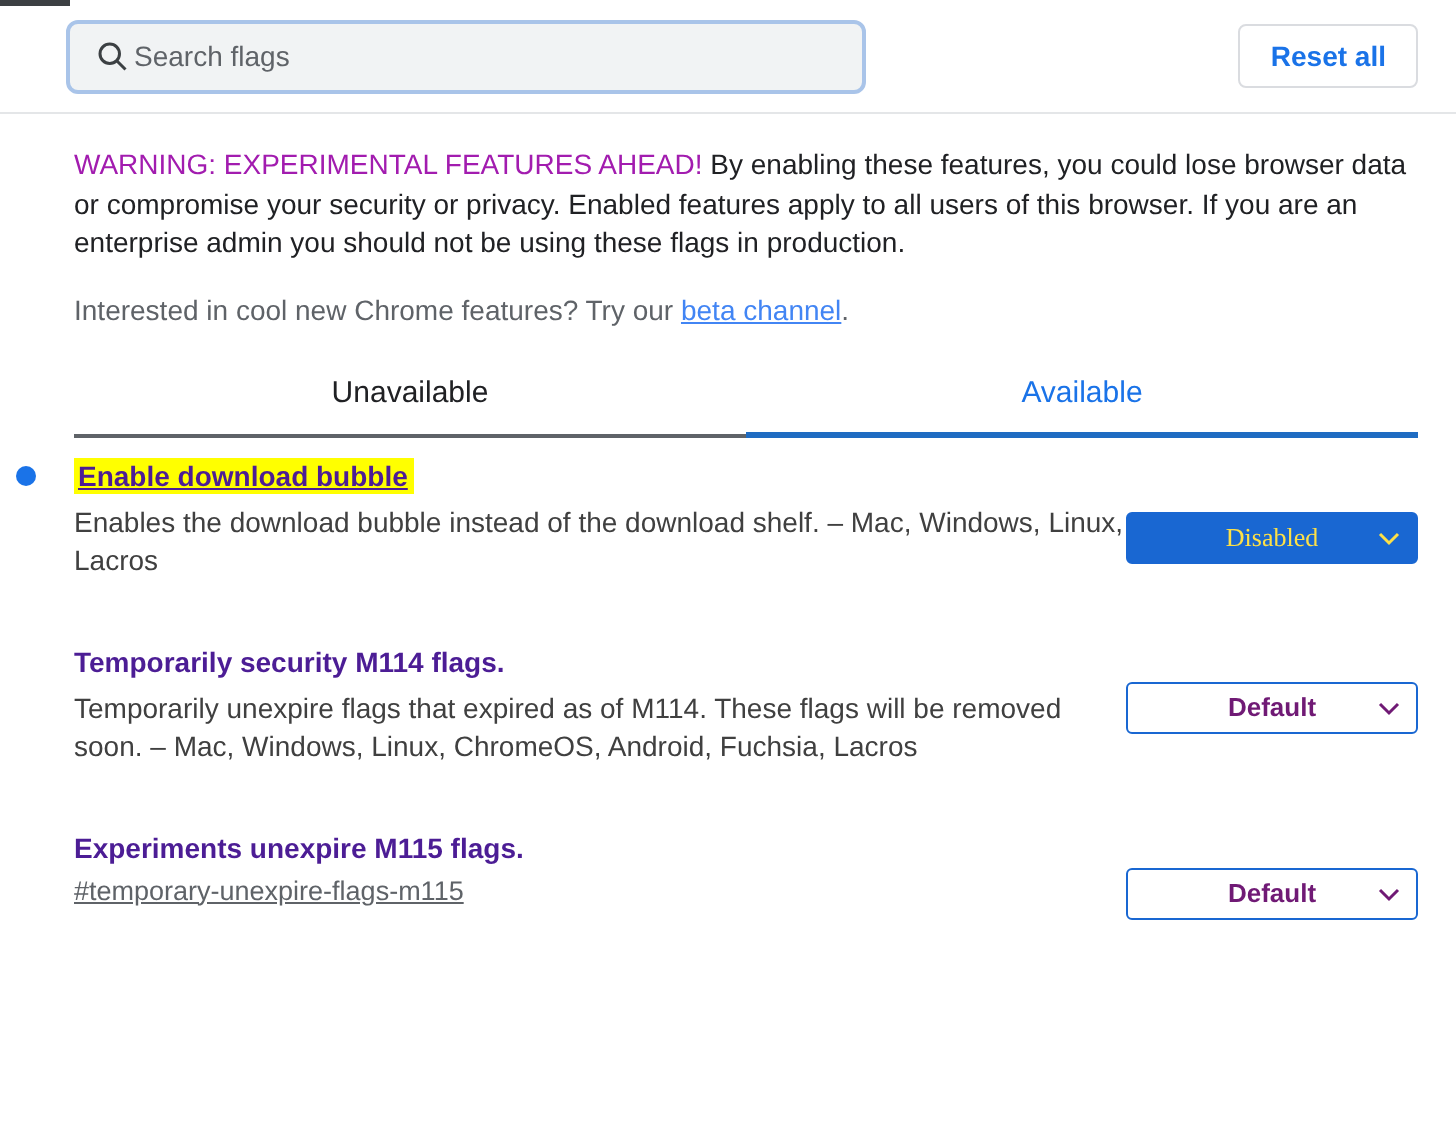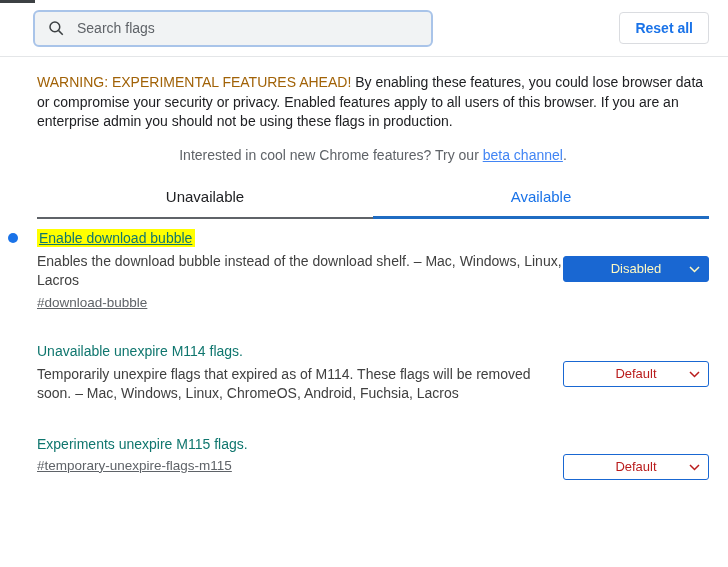--- a/index.html
+++ b/index.html
@@ -24,21 +24,21 @@
     padding: 0 19px 0 33px;
     border-bottom: 1px solid #e4e6e8;
     background: #ffffff;
   }
   .search-box {
     width: 400px; height: 37px;
     background: #f1f3f4;
     border: 2px solid #a9c4e9;
     border-radius: 6px;
     display: flex; align-items: center;
-    padding: 0 12px; gap: 10px;
+    padding: 0 12px; gap: 0;
   }
   .search-box svg { flex: none; display: block; }
   .search-input {
     flex: 1; border: none; outline: none; background: transparent;
     font-family: inherit; font-size: 14px; color: #202124;
   }
   .search-input::placeholder { color: #5f6368; }
   .reset-btn {
     background: #ffffff;
     border: 1px solid #dadce0;
@@ -52,36 +52,36 @@
   }
   
   .main { padding: 0 19px 0 37px; }
   .title-row {
     display: flex; justify-content: space-between; align-items: flex-end;
     margin-top: 17px;
   }
   .page-title { font-size: 23px; font-weight: 400; margin: 0; color: #202124; }
   .version { font-size: 13px; color: #5f6368; padding-bottom: 2px; }
   .warning { margin: 16px 0 0 0; font-size: 14px; line-height: 19.5px; color: #202124; }
-  .warning .warn-red { color: #a16207; }
-  .promo { margin: 14px 0 0 0; font-size: 14px; line-height: 19px; color: #5f6368; text-align: center; }
+  .warning .warn-red { color: #a21caf; }
+  .promo { margin: 14px 0 0 0; font-size: 14px; line-height: 19px; color: #5f6368; }
   .promo a { color: #4285f4; text-decoration: underline; cursor: pointer; }
   
   .tabs { display: flex; margin-top: 23px; align-items: flex-end; }
   .tab {
     width: 50%; text-align: center;
     font-size: 15px; padding-bottom: 13px; cursor: pointer;
   }
   .tab.active { color: #1a73e8; border-bottom: 3px solid #1f6cc2; padding-bottom: 11px; }
   .tab.inactive { color: #202124; border-bottom: 2px solid #5f6368; padding-bottom: 12px; }
   
   .flags { margin-top: 10px; }
   .flag-row { display: flex; position: relative; margin-bottom: 31px; }
   .flag-info { width: 526px; flex: none; }
-  .flag-title { font-size: 14px; font-weight: 400; line-height: 19px; color: #0f766e; }
+  .flag-title { font-size: 14px; font-weight: 700; line-height: 19px; color: #4c1d95; }
   .flag-title .hl {
     background: #ffff00;
     text-decoration: underline;
     padding: 1px 3px 1px 2px;
   }
   .flag-desc { font-size: 14px; line-height: 19.5px; color: #404040; margin-top: 4px; }
   .flag-link {
     display: inline-block; margin-top: 4px;
     font-size: 13.5px; color: #5f6368;
     text-decoration: underline; cursor: pointer;
@@ -94,22 +94,22 @@
   .flag-select-col { margin-left: auto; width: 146px; flex: none; }
   .flag-row.first .flag-select-col { margin-top: 27px; }
   .flag-row.rest  .flag-select-col { margin-top: 19px; }
   .select {
     width: 146px; height: 26px;
     border-radius: 3px;
     display: flex; align-items: center; justify-content: center;
     font-size: 13px; position: relative; cursor: pointer;
   }
   .select .chev { position: absolute; right: 8px; top: 9px; display: block; }
-  .select.non-default { background: #1967d2; border: 1px solid #1967d2; color: #fef9c3; }
-  .select.default { background: #ffffff; border: 1px solid #1967d2; color: #b91c1c; }
+  .select.non-default { background: #1967d2; border: 1px solid #1967d2; color: #fde047; font-family: Liberation Serif, serif; }
+  .select.default { background: #ffffff; border: 1px solid #1967d2; color: #701a75; font-weight: bold; }
 </style>
 </head>
 <body>
 
 <div class="notch"></div>
 
 <div class="header">
   <div class="search-box">
     <svg width="18" height="18" viewBox="0 0 24 24">
       <circle cx="10.5" cy="10.5" r="6.5" fill="none" stroke="#3c4043" stroke-width="2"></circle>
@@ -131,35 +131,34 @@
     <div class="tab active">Available</div>
   </div>
 
   <div class="flags">
 
     <div class="flag-row first">
       <span class="mod-dot"></span>
       <div class="flag-info">
         <div class="flag-title"><span class="hl">Enable download bubble</span></div>
         <div class="flag-desc">Enables the download bubble instead of the download shelf. – Mac, Windows, Linux, Lacros</div>
-        <a class="flag-link">#download-bubble</a>
       </div>
       <div class="flag-select-col">
         <div class="select non-default">
           <span>Disabled</span>
           <svg class="chev" width="11" height="7" viewBox="0 0 11 7">
             <path d="M1 1 L5.5 5.5 L10 1" fill="none" stroke="currentColor" stroke-width="1.5"></path>
           </svg>
         </div>
       </div>
     </div>
 
     <div class="flag-row rest">
       <div class="flag-info">
-        <div class="flag-title">Unavailable unexpire M114 flags.</div>
+        <div class="flag-title">Temporarily security M114 flags.</div>
         <div class="flag-desc">Temporarily unexpire flags that expired as of M114. These flags will be removed soon. – Mac, Windows, Linux, ChromeOS, Android, Fuchsia, Lacros</div>
       </div>
       <div class="flag-select-col">
         <div class="select default">
           <span>Default</span>
           <svg class="chev" width="11" height="7" viewBox="0 0 11 7">
             <path d="M1 1 L5.5 5.5 L10 1" fill="none" stroke="currentColor" stroke-width="1.5"></path>
           </svg>
         </div>
       </div>

